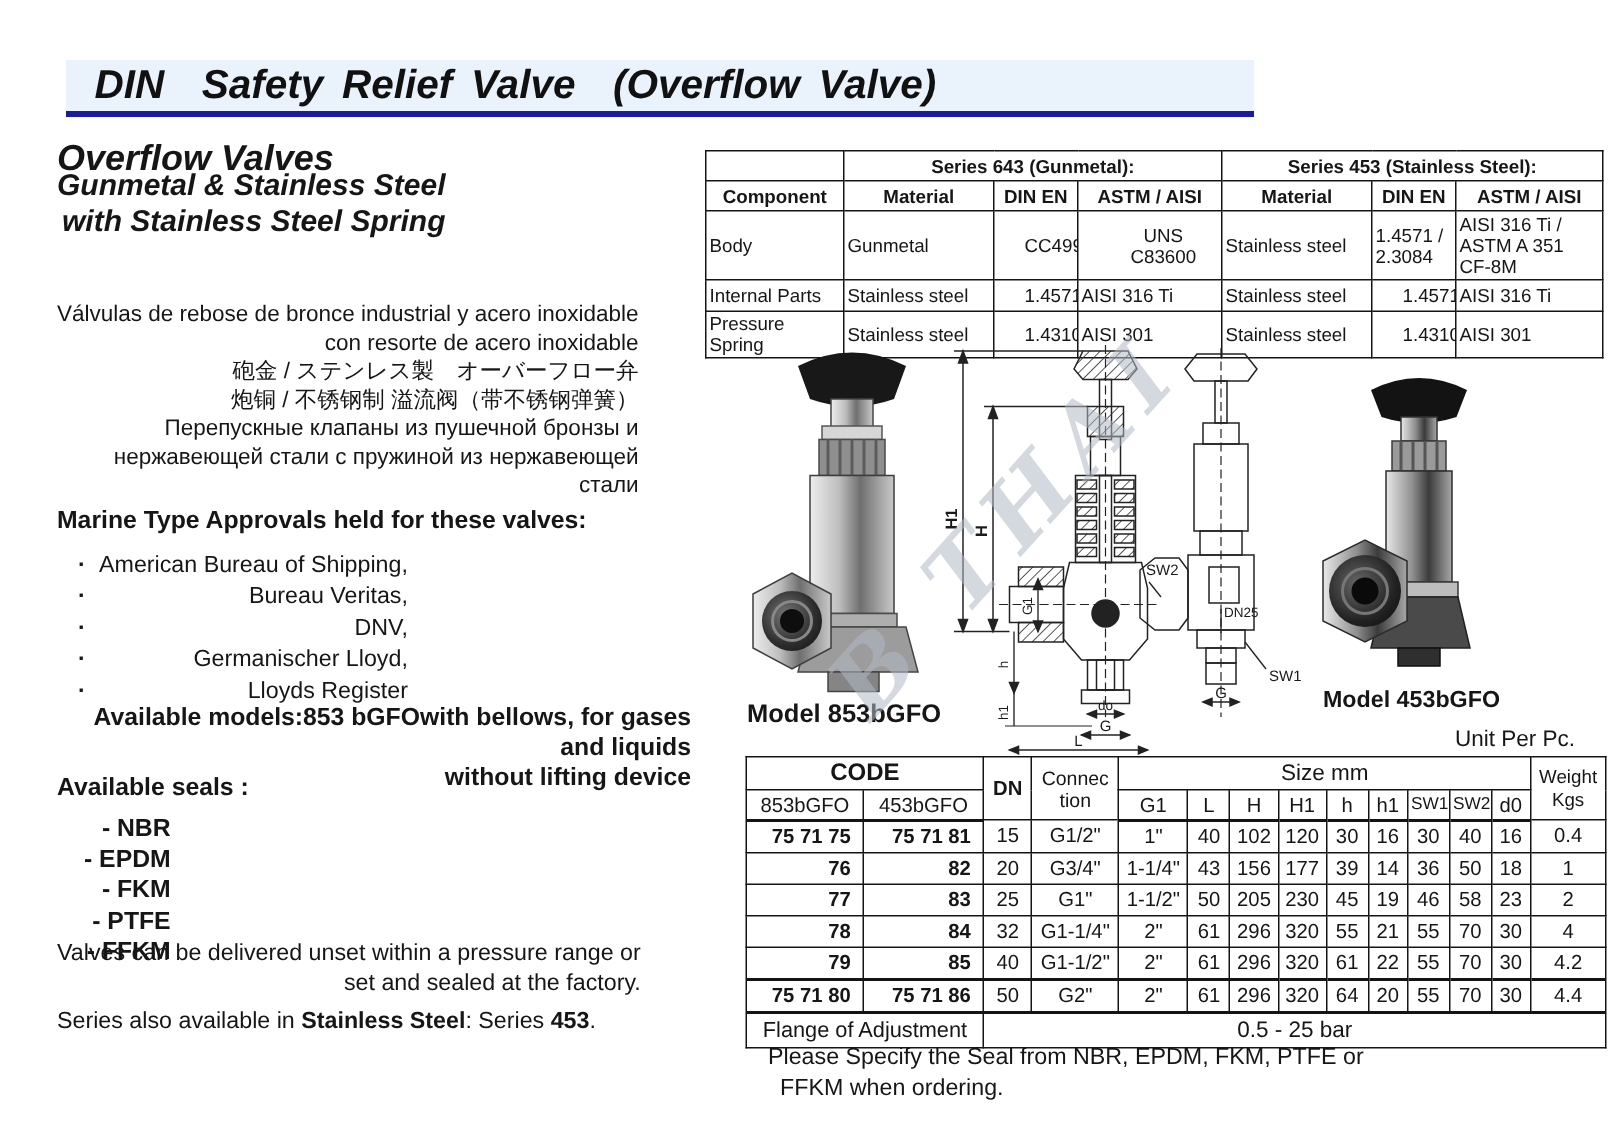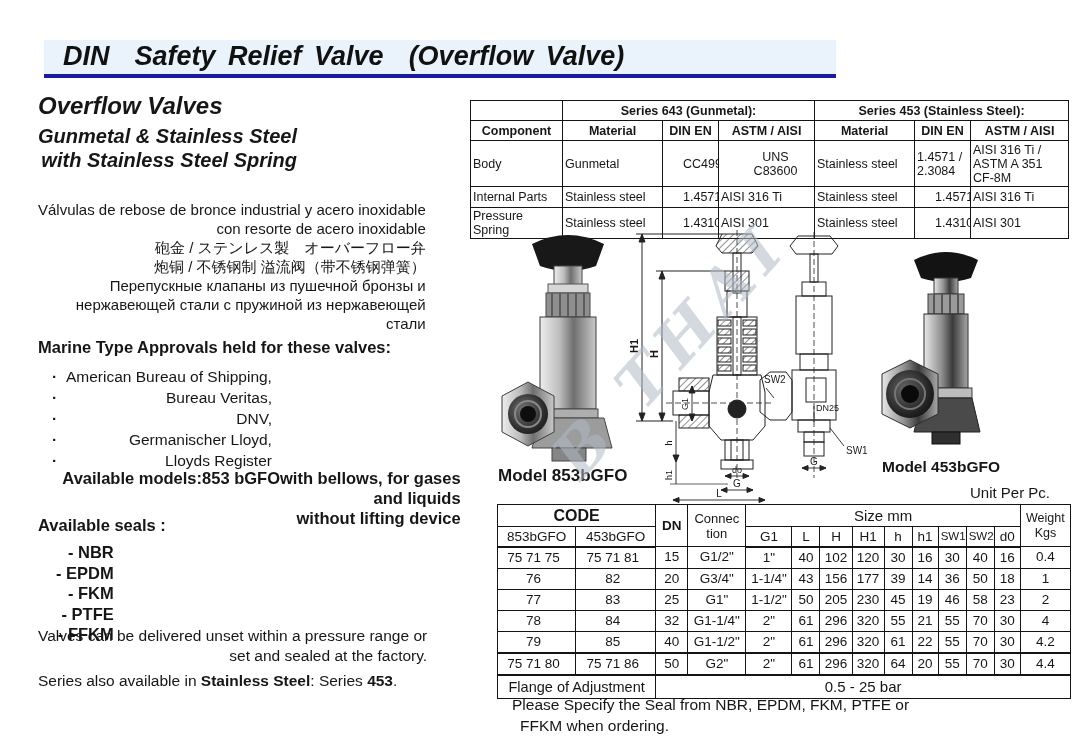--- a/index.html
+++ b/index.html
@@ -13,21 +13,21 @@
     position:absolute;left:44px;top:40px;width:792px;height:34px;
     background:#eaf3fb;border-bottom:4px solid #1b1b9e;
   }
   .title-band .title{
     font-style:italic;font-weight:bold;font-size:27px;line-height:32px;
     padding-left:19px;white-space:pre;word-spacing:5px;color:#111;
   }
   
   .left-col{position:absolute;left:38px;top:92px;width:436px;height:640px;text-align:right;}
   .lc-heading{position:absolute;top:0;left:0;font-style:italic;font-weight:bold;font-size:24px;}
-  .lc-sub{position:absolute;top:32px;left:0;font-style:italic;font-weight:bold;font-size:20px;line-height:24px;}
+  .lc-sub{position:absolute;top:20px;left:0;font-style:italic;font-weight:bold;font-size:20px;line-height:24px;}
   .lc-desc{position:absolute;top:108px;left:0;font-size:15px;line-height:19px;}
   .lc-approvals-h{position:absolute;top:246px;left:0;font-weight:bold;font-size:16.5px;}
   .lc-approvals{position:absolute;top:274px;left:0;font-size:15.5px;line-height:21px;}
   .lc-approvals .li{padding-left:28px;position:relative;}
   .lc-approvals .li:before{content:"·";position:absolute;left:14px;font-weight:bold;}
   .lc-models{position:absolute;top:376px;left:0;display:flex;font-weight:bold;font-size:16.5px;line-height:20px;}
   .lc-models .lbl{width:242px;flex:none;}
   .lc-seals-h{position:absolute;top:424px;left:0;font-weight:bold;font-size:16.5px;}
   .lc-seals{position:absolute;top:450px;left:18px;font-weight:bold;font-size:16.5px;line-height:20.5px;}
   .lc-note1{position:absolute;top:534px;left:0;font-size:15.5px;line-height:20px;}
@@ -35,21 +35,21 @@
   
   table.t{border-collapse:collapse;table-layout:fixed;}
   table.t td,table.t th{border:1px solid #141414;padding:1px 2px;overflow:hidden;}
   .materials{position:absolute;left:470px;top:100px;width:598px;font-size:12.5px;}
   .materials th{font-weight:bold;text-align:center;}
   .materials td{text-align:left;padding-left:4px;line-height:14px;}
   .materials td.c{text-align:center;padding-left:20px;}
   .sizes{position:absolute;left:497px;top:504px;width:574px;font-size:13.5px;}
   .sizes th{font-weight:bold;text-align:center;line-height:15px;}
   .sizes td{text-align:center;line-height:18px;}
-  .sizes td.code{text-align:center;padding-right:8px;font-weight:normal;}
+  .sizes td.code{text-align:right;padding-right:8px;font-weight:bold;}
   .sizes tr.hv td{border-top:2px solid #141414;}
   .sizes tr.hdr2 th{border-bottom:2px solid #141414;}
   
   .fig{position:absolute;}
   .caption{position:absolute;font-weight:bold;}
   .cap1{left:498px;top:466px;font-size:17px;}
   .cap2{left:882px;top:458px;font-size:15.5px;}
   .unit-note{position:absolute;left:890px;top:484px;width:160px;text-align:right;font-size:15px;}
   .watermark{
     position:absolute;left:520px;top:210px;width:300px;height:280px;

